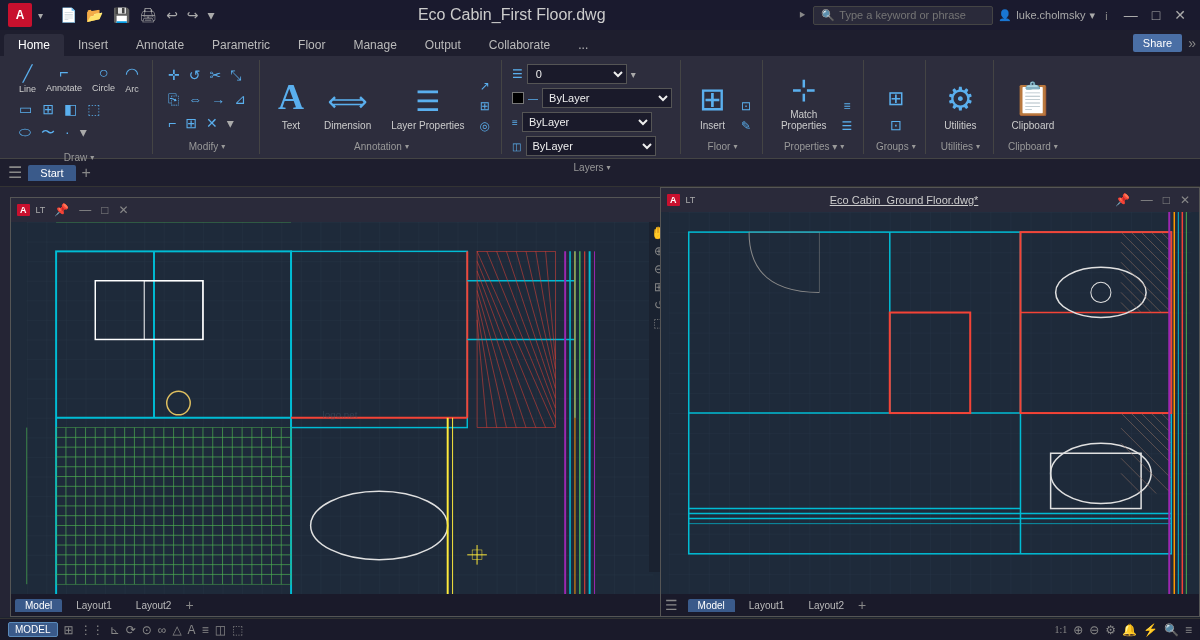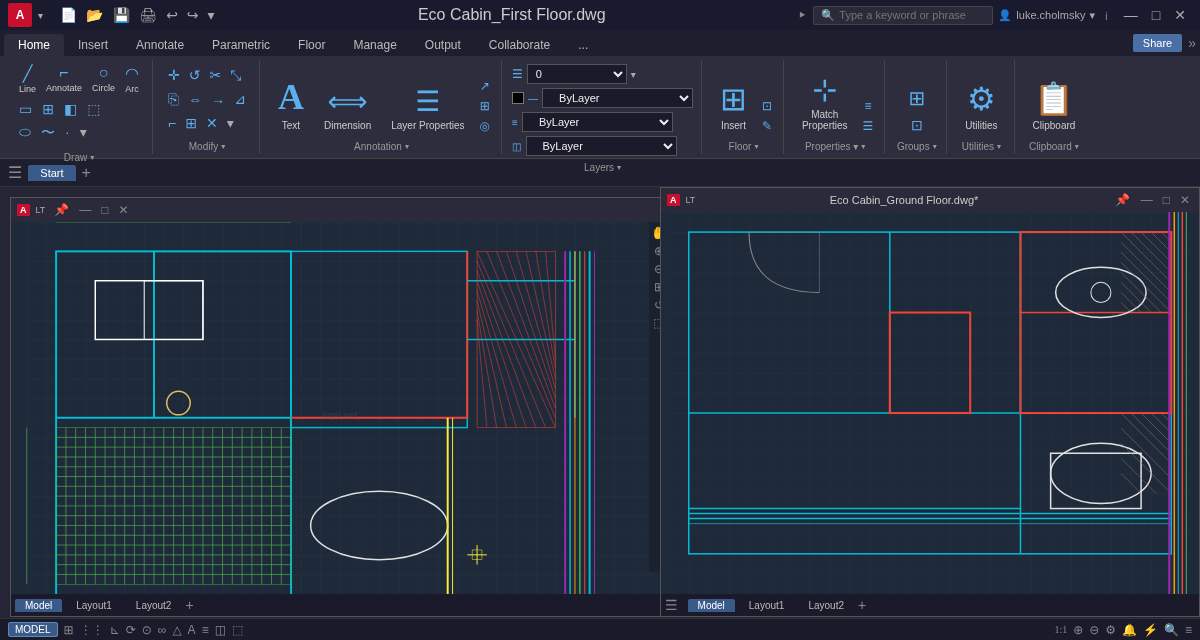--- a/index.html
+++ b/index.html
@@ -25,39 +25,39 @@
     .ribbon-group { display: flex; flex-direction: column; border-right: 1px solid #444; padding: 0 8px; align-items: center; min-width: 60px; }
     .ribbon-group-items { display: flex; gap: 4px; align-items: flex-end; flex: 1; padding-bottom: 4px; }
     .ribbon-group-label { font-size: 10px; color: #999; padding: 2px 0; display: flex; align-items: center; gap: 3px; cursor: pointer; }
     .ribbon-group-label::after { content: '▾'; font-size: 8px; }
     .ribbon-item-sm { display: flex; flex-direction: column; align-items: center; gap: 1px; cursor: pointer; padding: 2px 3px; border-radius: 2px; }
     .ribbon-item-sm .icon { font-size: 14px; color: #5aafee; }
     .ribbon-item-sm .label { font-size: 9px; color: #ccc; }
 
     
     .layers-dropdown { background: #1a1a2a; border: 1px solid #555; color: #eee; padding: 2px 4px; font-size: 11px; width: 100px; }
-    .layer-dropdown-wide { background: #1a1a2a; border: 1px solid #555; color: #eee; padding: 2px 12px; font-size: 11px; width: 151px; }
+    .layer-dropdown-wide { background: #1a1a2a; border: 1px solid #555; color: #eee; padding: 2px 2px; font-size: 11px; width: 130px; }
 
     
     .quick-access { display: flex; align-items: center; gap: 3px; margin: 0 8px; }
     .qa-btn { background: none; border: none; color: #aaa; font-size: 14px; cursor: pointer; padding: 2px 3px; }
 
     
     #main-area { display: flex; height: calc(640px - 30px - 26px - 102px - 30px); background: #252535; position: relative; }
 
     
     #status-bar { height: 22px; background: #1a1a2a; display: flex; align-items: center; padding: 0 8px; gap: 8px; border-top: 1px solid #333; position: absolute; bottom: 0; width: 100%; }
     .status-btn { background: none; border: 1px solid #444; color: #aaa; padding: 1px 6px; font-size: 10px; cursor: pointer; border-radius: 2px; }
     .status-btn.active { background: #3a5a8a; color: white; border-color: #5a8aba; }
     .status-icon { color: #888; font-size: 12px; cursor: pointer; }
     .dwg-window { position: absolute; background: #1e2a3a; border: 1px solid #555; }
     .dwg-titlebar { background: #2a2a3a; display: flex; align-items: center; padding: 2px 6px; height: 24px; gap: 6px; }
     .dwg-titlebar .app-icon-sm { background: #c8102e; color: white; font-size: 9px; font-weight: bold; padding: 1px 3px; border-radius: 1px; }
     .dwg-titlebar .lt-badge { color: #aaa; font-size: 9px; }
-    .dwg-titlebar .title { flex: 1; text-align: center; font-size: 11px; color: #ccc; }
+    .dwg-titlebar .title { flex: 1; text-align: center; font-size: 11px; color: #ccc; text-decoration: underline; }
     .dwg-titlebar .dwg-win-btns { display: flex; gap: 4px; }
     .dwg-win-btn { background: none; border: none; color: #888; cursor: pointer; font-size: 12px; padding: 0 3px; }
     .dwg-canvas { background: #1e2a3a; position: relative; overflow: hidden; }
     .dwg-canvas svg { width: 100%; height: 100%; }
     .dwg-tabs { display: flex; align-items: center; background: #1a1a2a; padding: 2px 4px; gap: 4px; height: 22px; }
     .dwg-tab { padding: 1px 10px; font-size: 10px; color: #bbb; cursor: pointer; border-radius: 2px 2px 0 0; }
     .dwg-tab.active { background: #3a5a8a; color: white; }
     .dwg-tab-add { color: #888; cursor: pointer; font-size: 14px; }
 
     .sidebar-toolbar { position: absolute; right: 0; top: 0; bottom: 22px; width: 20px; background: #1a2230; display: flex; flex-direction: column; align-items: center; padding: 4px 0; gap: 4px; }

